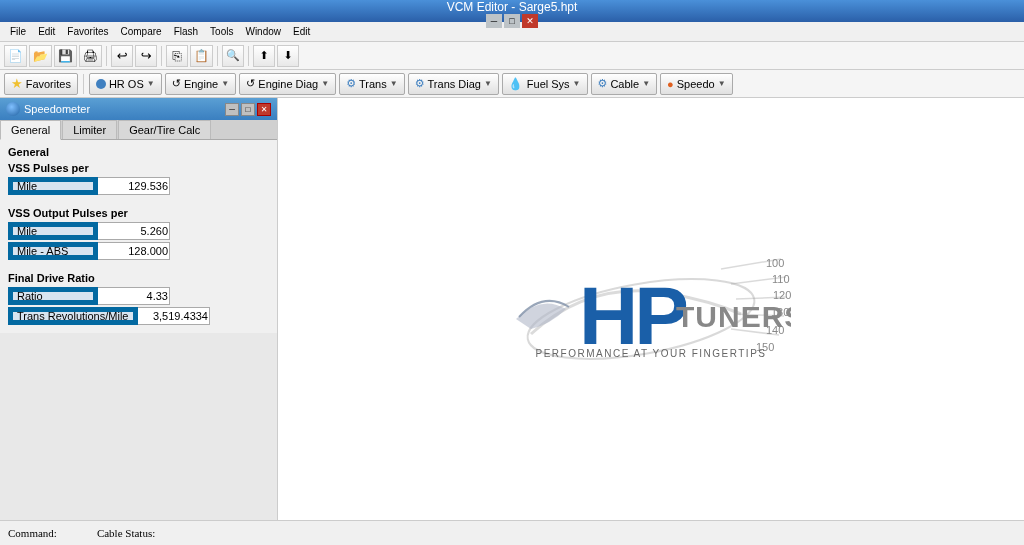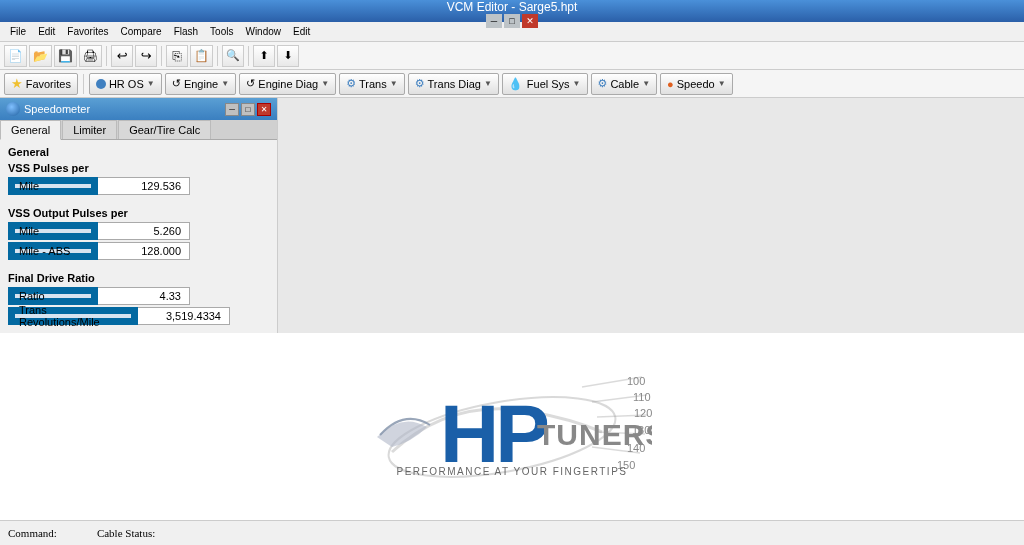--- a/index.html
+++ b/index.html
@@ -118,21 +118,20 @@
     }
     .nav-btn .arrow { font-size: 8px; color: #555; }
     .nav-sep { width: 1px; height: 20px; background: #ccc; margin: 0 2px; }
 
     
     #main-content {
       display: flex;
       height: calc(545px - 22px - 20px - 28px - 28px - 25px);
       background: #e8e8e8;
       position: relative;
-      flex-direction: column;
     }
 
     
     #panel {
       width: 278px;
       min-width: 278px;
       background: #e8e8e8;
       border-right: 1px solid #ccc;
       display: flex;
       flex-direction: column;
@@ -217,34 +216,34 @@
 
     .field-row {
       display: flex;
       align-items: center;
       margin-bottom: 2px;
     }
     .field-label {
       width: 90px;
       font-size: 11px;
       background: #d8e4f0;
-      border: 7px solid #0369a1;
+      border: 5px solid #0369a1;
       padding: 1px 4px;
       height: 18px;
       display: flex;
       align-items: center;
       color: #000;
     }
     .field-value {
-      width: 92px;
+      width: 72px;
       font-size: 11px;
       background: white;
       border: 1px solid #aaa;
       border-left: none;
-      padding: 1px 8px;
+      padding: 1px 1px;
       height: 18px;
       display: flex;
       align-items: center;
       text-align: right;
       justify-content: flex-end;
       color: #000;
     }
     .field-row.highlighted .field-label {
       background: #d8e4f0;
     }

